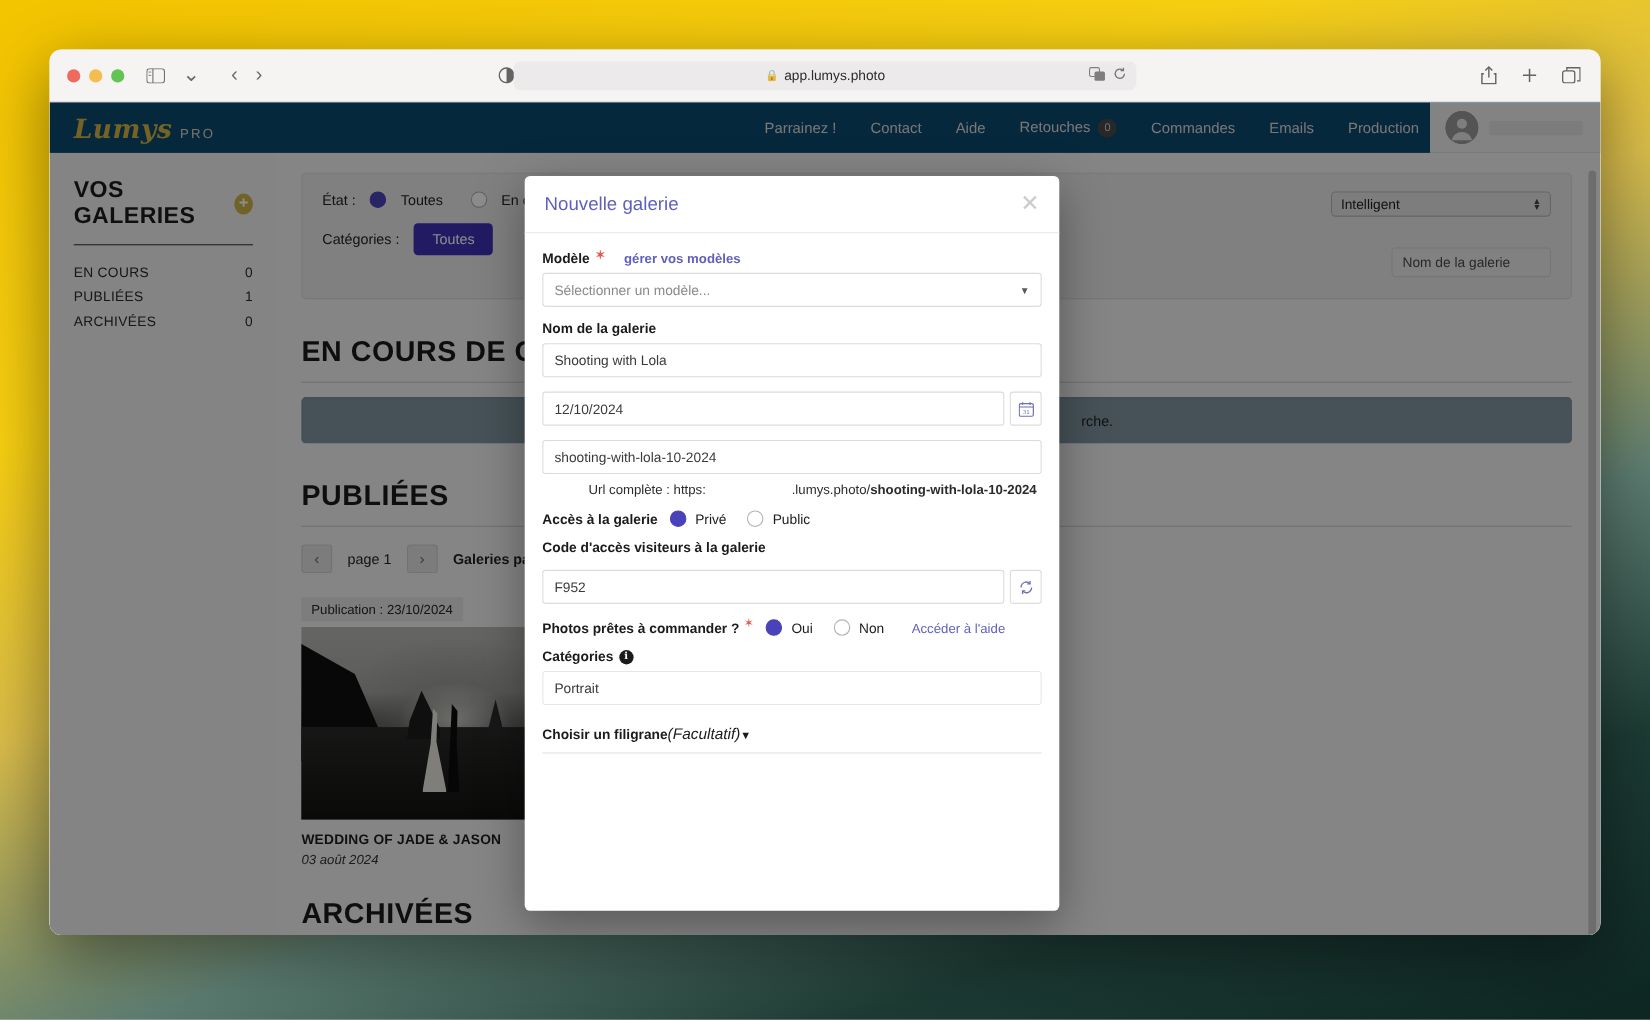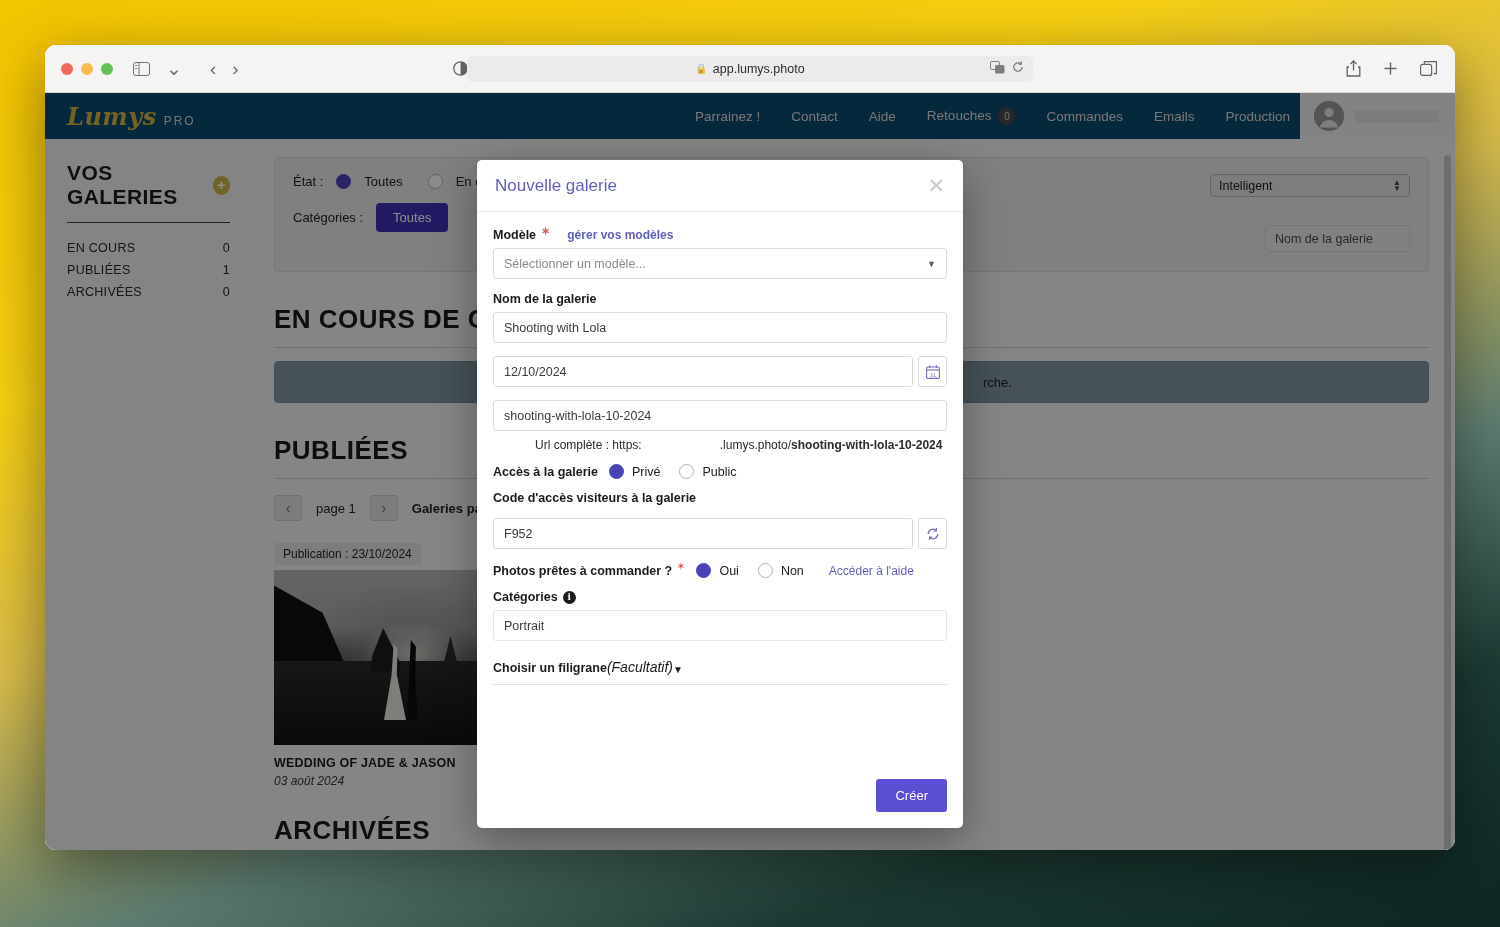--- a/index.html
+++ b/index.html
@@ -559,19 +559,16 @@
           </div>
         </div>
 
         <div id="filigrane-row">
           <span>Choisir un filigrane</span>
           <span class="opt-it">(Facultatif)</span>
           <span class="tri">▼</span>
         </div>
       </div>
 
-      <div id="modal-footer">
-        <button id="create-btn">Créer</button>
-      </div>
     </div>
 
   </div>
 </div>
 
 </body></html>

